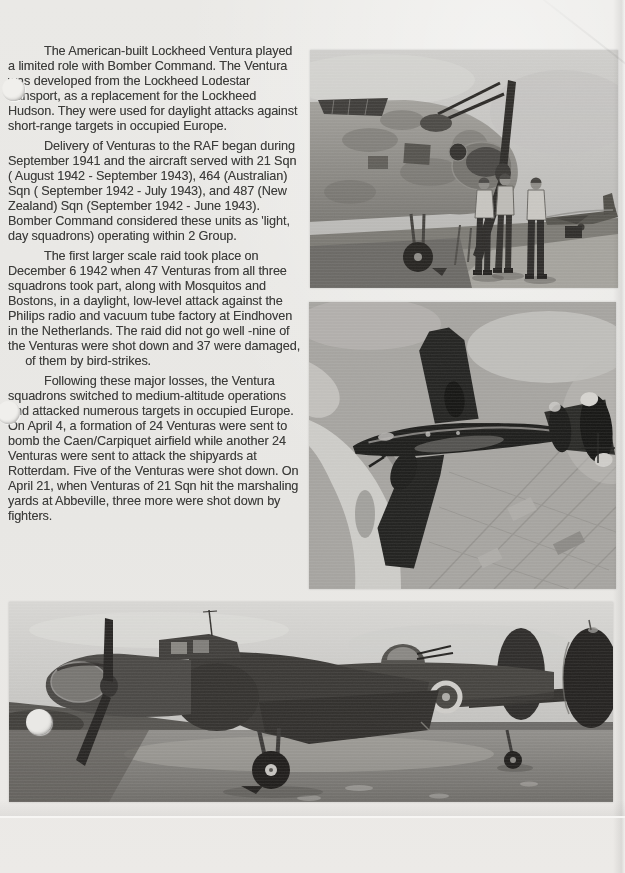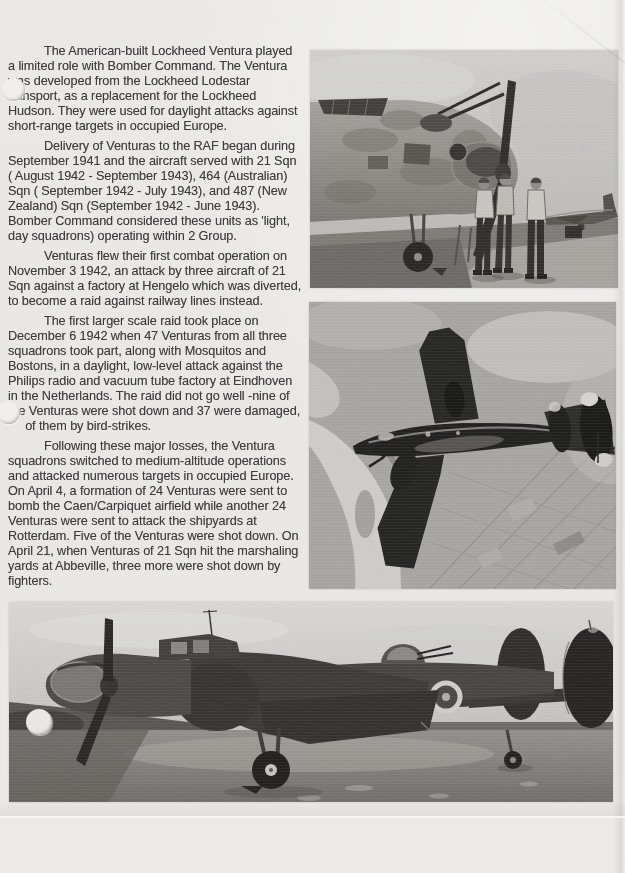--- a/index.html
+++ b/index.html
@@ -59,24 +59,20 @@
 transport, as a replacement for the Lockheed
 Hudson. They were used for daylight attacks against
 short-range targets in occupied Europe.</p>
     <p>Delivery of Venturas to the RAF began during
 September 1941 and the aircraft served with 21 Sqn
 ( August 1942 - September 1943), 464 (Australian)
 Sqn ( September 1942 - July 1943), and 487 (New
 Zealand) Sqn (September 1942 - June 1943).
 Bomber Command considered these units as 'light,
 day squadrons) operating within 2 Group.</p>
-    <p>Venturas flew their first combat operation on
-November 3 1942, an attack by three aircraft of 21
-Sqn against a factory at Hengelo which was diverted,
-to become a raid against railway lines instead.</p>
     <p>The first larger scale raid took place on
 December 6 1942 when 47 Venturas from all three
 squadrons took part, along with Mosquitos and
 Bostons, in a daylight, low-level attack against the
 Philips radio and vacuum tube factory at Eindhoven
 in the Netherlands. The raid did not go well -nine of
 the Venturas were shot down and 37 were damaged,
 &nbsp;&nbsp;&nbsp;&nbsp;&nbsp;of them by bird-strikes.</p>
     <p>Following these major losses, the Ventura
 squadrons switched to medium-altitude operations

